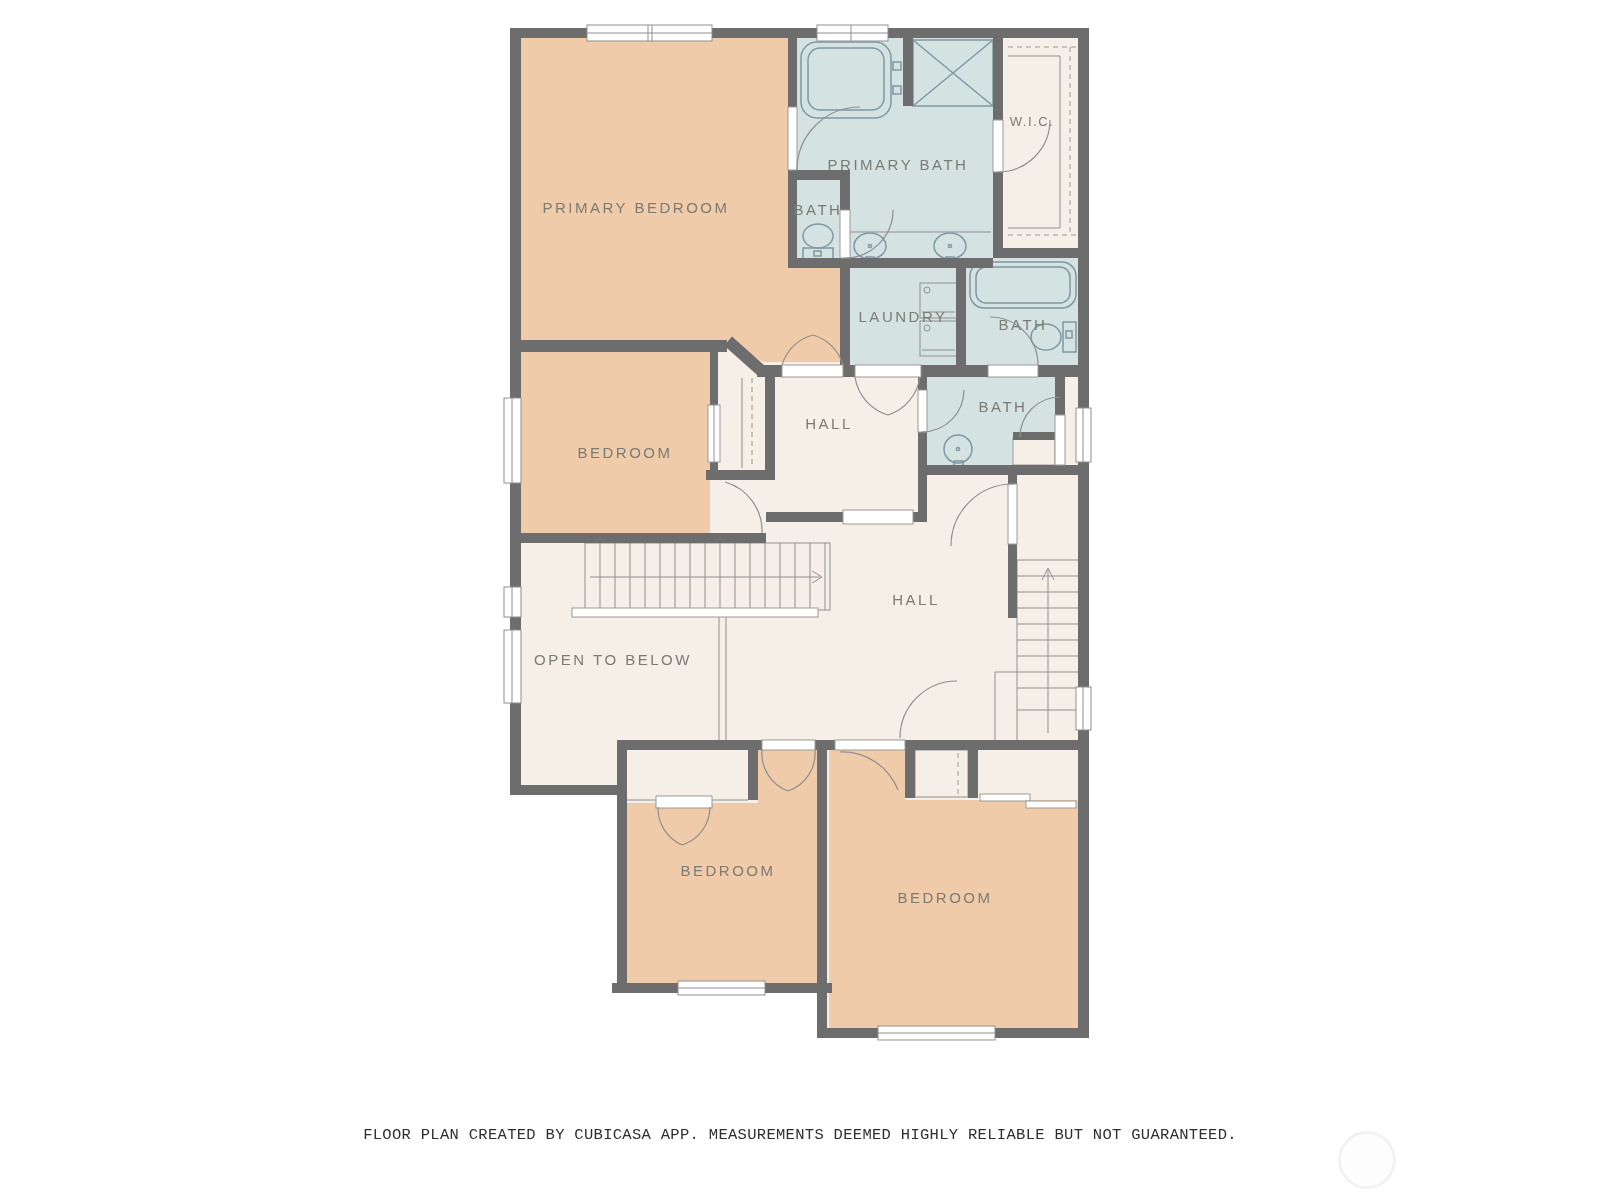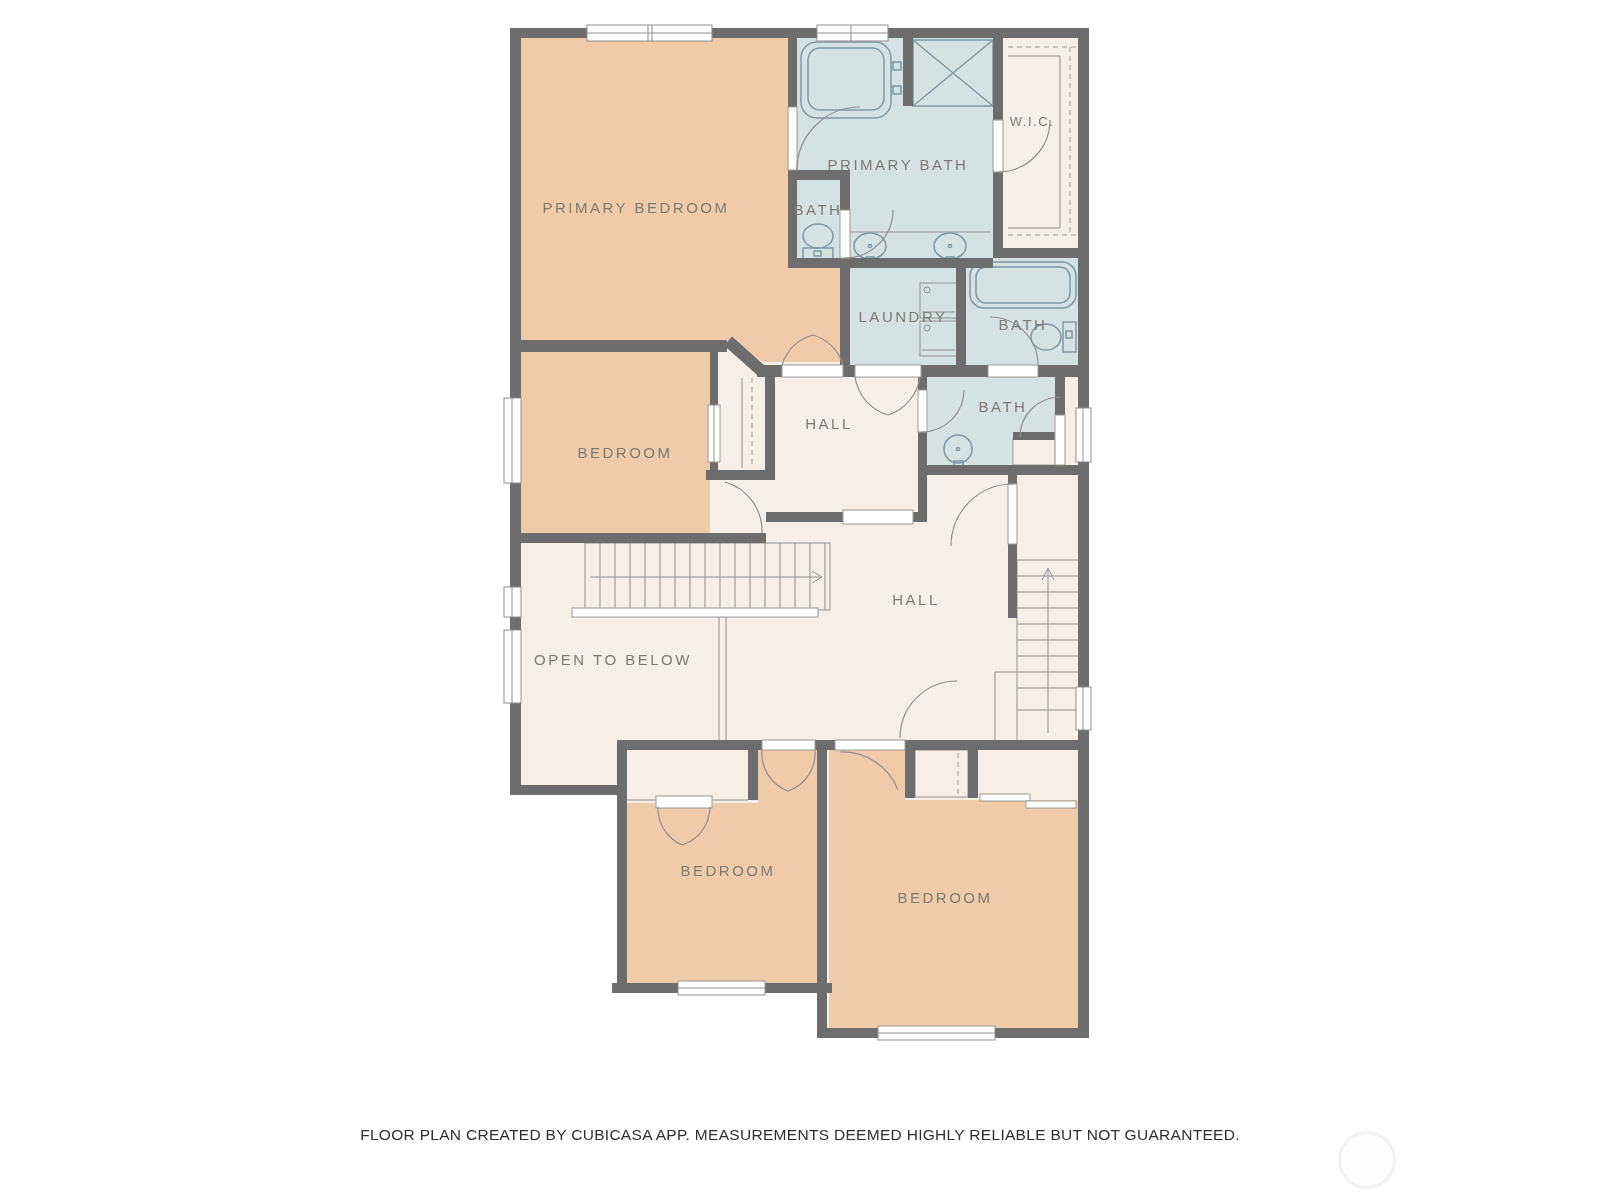--- a/index.html
+++ b/index.html
@@ -13,21 +13,21 @@
   .white{fill:#ffffff;}
   .thin{stroke:#8f8f8f;stroke-width:1;fill:none;}
   .thind{stroke:#9a9a94;stroke-width:1;fill:none;stroke-dasharray:5 4;}
   .fix{stroke:#7f98a2;stroke-width:1.5;fill:none;}
   .leaf{fill:#ffffff;stroke:#9a9a94;stroke-width:1;}
   .win{fill:#ffffff;stroke:#8f8f8f;stroke-width:1;}
   .arc{stroke:#8f8f8f;stroke-width:1.2;fill:none;}
   .lbl{font-size:15px;fill:#7b7b74;letter-spacing:2.5px;text-anchor:middle;}
   .lbl-sm{font-size:13px;fill:#7b7b74;letter-spacing:1.5px;text-anchor:middle;}
   #footer{position:absolute;left:0;top:1126px;width:1600px;text-align:center;
-          font-size:15.5px;color:#2f2f2f;letter-spacing:0.3px;}
+          font-size:15.5px;color:#2f2f2f;letter-spacing:0.3px;font-family:Liberation Mono, monospace;}
   #watermark{position:absolute;left:1338px;top:1131px;width:52px;height:52px;border-radius:50%;
              border:3px solid #f2f2f2;background:#fdfdfd;}
 </style>
 </head>
 <body>
 
 <div id="stage">
 <svg width="1600" height="1200" viewBox="0 0 1600 1200">
 
   <g>

